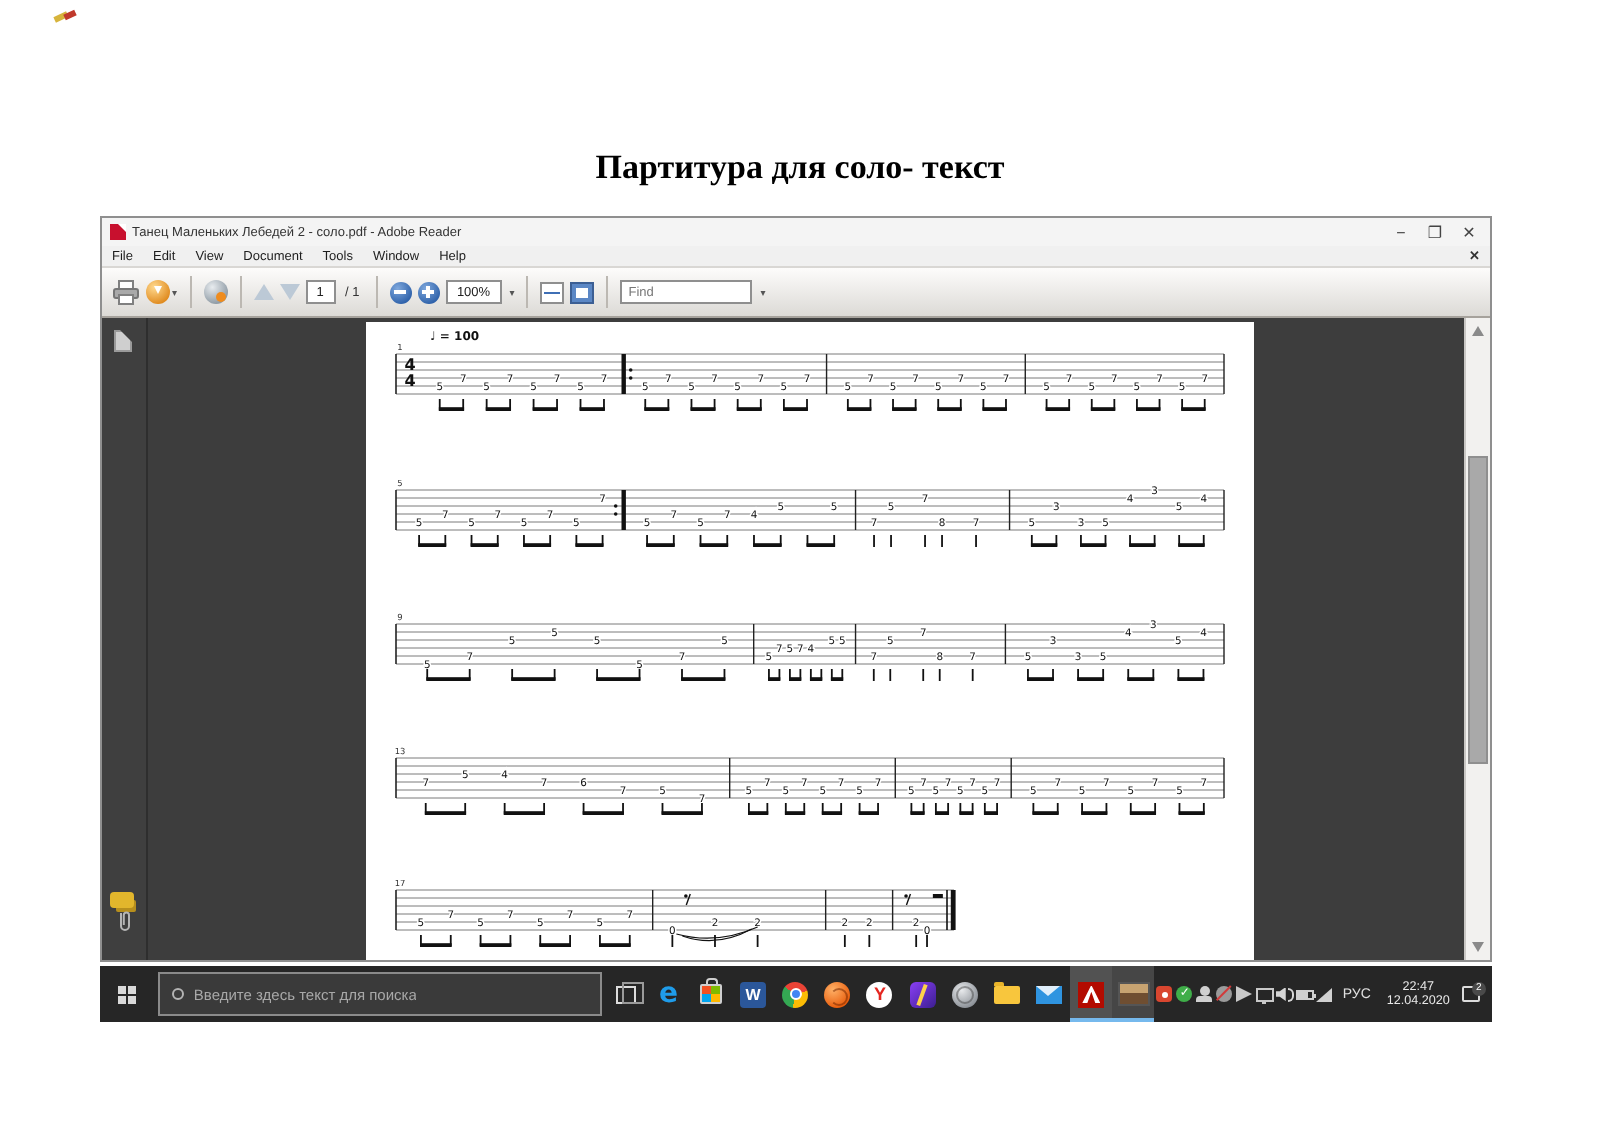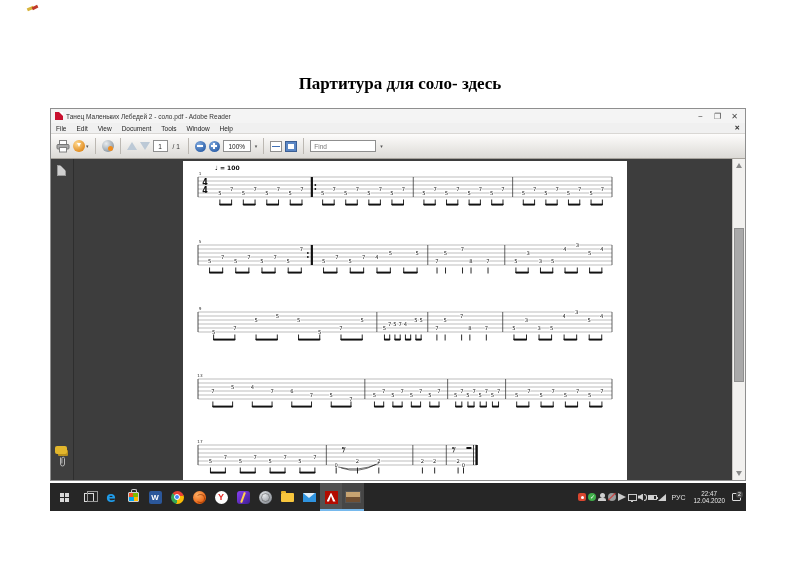--- a/index.html
+++ b/index.html
@@ -135,21 +135,21 @@
 </style>
 </head>
 <body>
 
 <div class="stage">
 
   <div class="corner-mark">
       <i class="cm1"></i>
       <i class="cm2"></i>
     </div>
-  <div class="doc-title">Партитура для соло- здесь</div>
+  <div class="doc-title">Партитура для соло- текст</div>
 
   <div class="win">
     <div class="titlebar">
       <span class="pdficon"></span>
       <span class="wtitle">Танец Маленьких Лебедей 2 - соло.pdf - Adobe Reader</span>
       <span class="wctrls">
         <span>−</span>
         <span>❐</span>
         <span>✕</span>
       </span>
@@ -580,20 +580,24 @@
         <span class="vs-thumb"></span>
         <span class="vs-dn"></span>
       </div>
     </div>
   </div>
 
   <div class="taskbar">
     <div class="start">
         <span class="winlogo"></span>
       </div>
+    <div class="searchbox">
+      <span class="mag"></span>
+      <span>Введите здесь текст для поиска</span>
+    </div>
     <div class="tile">
         <span class="tv"></span>
       </div>
     <div class="tile">
         <span class="edge-g">e</span>
       </div>
     <div class="tile">
         <span class="store"></span>
       </div>
     <div class="tile">

